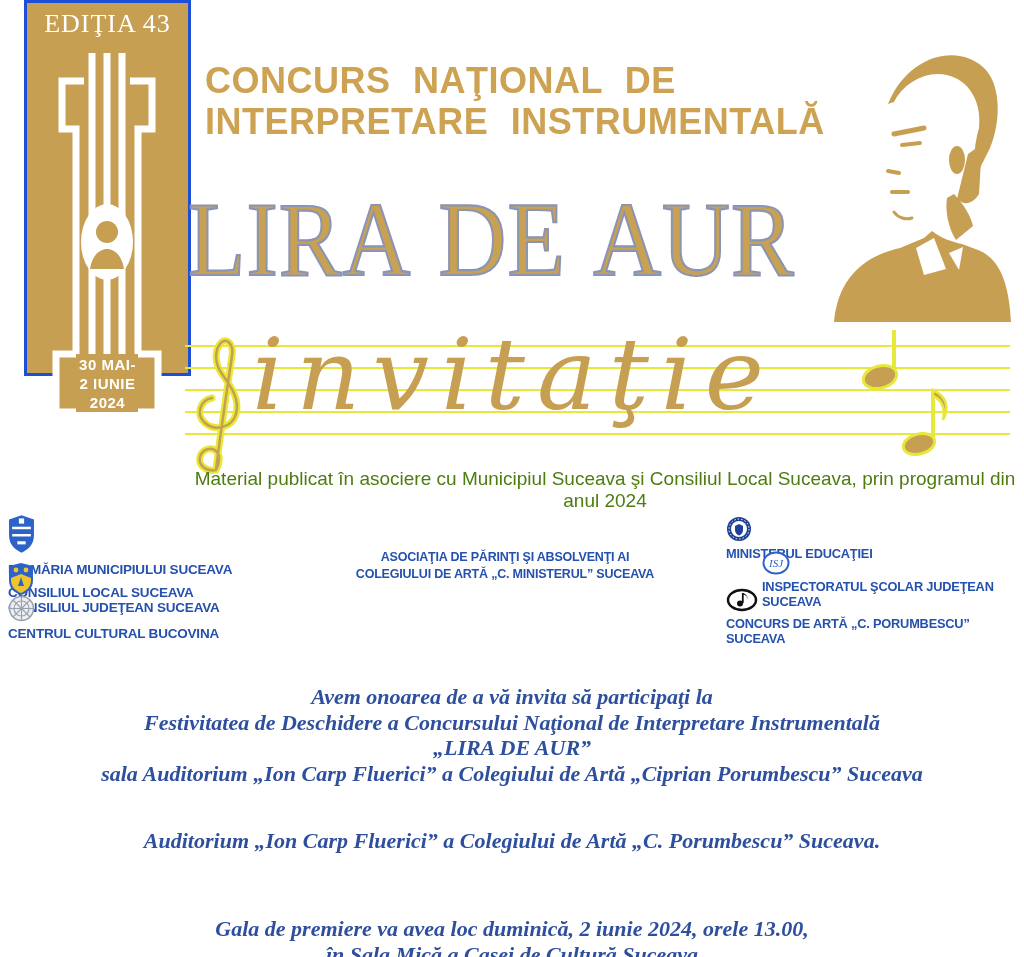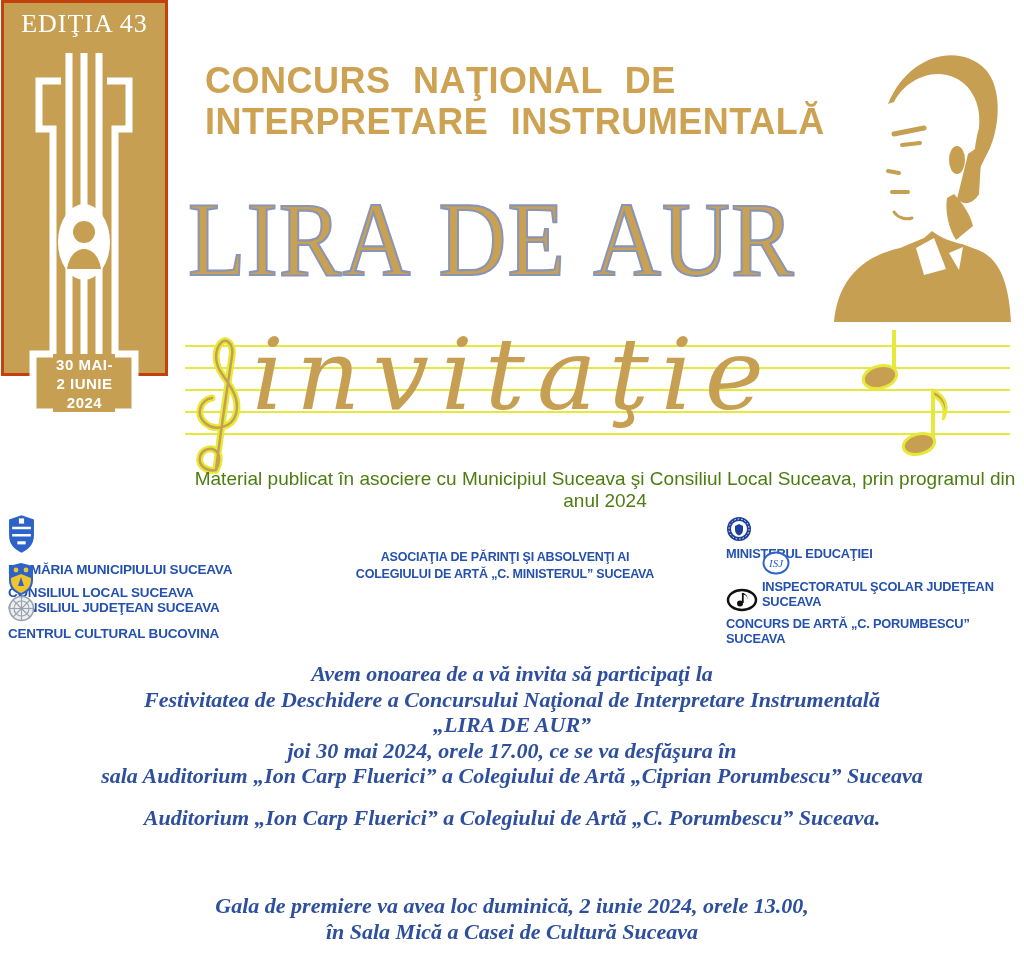--- a/index.html
+++ b/index.html
@@ -1,20 +1,20 @@
 <!DOCTYPE html>
 <html><head>
 <meta charset="utf-8">
 <style>
   html,body{margin:0;padding:0;background:#fff;}
   #page{position:relative;width:1024px;height:957px;background:#fff;overflow:hidden;
         font-family:"Liberation Sans",sans-serif;}
   
-  .gold-box{position:absolute;left:1px;top:0;width:167px;height:376px;box-sizing:border-box;
-            background:#c79f52;border:3px solid #c2410c;}
+  .gold-box{position:absolute;left:24px;top:0;width:167px;height:376px;box-sizing:border-box;
+            background:#c79f52;border:3px solid #1d4ed8;}
   .edition{position:absolute;left:0;right:0;top:6px;text-align:center;color:#fff;
            font-family:"Liberation Serif",serif;font-size:26px;letter-spacing:1px;}
   .lyre-svg{position:absolute;left:5px;top:44px;}
   .lyre-dates{position:absolute;left:0;right:0;top:352px;text-align:center;color:#fff;
               font-weight:bold;font-size:15px;line-height:19px;letter-spacing:.5px;}
   
   .title-block{position:absolute;left:205px;top:60px;color:#cda353;font-weight:bold;
                font-size:36px;line-height:41px;letter-spacing:.5px;word-spacing:12px;}
   .main-title{position:absolute;left:188px;top:178px;width:625px;color:#c9a152;
               font-family:"Liberation Serif",serif;font-size:94px;line-height:110px;
@@ -37,21 +37,21 @@
   .p-left-1{top:514px;} .p-left-2{top:562px;} .p-left-3{top:595px;}
   .pl-lines{font-size:13.5px;line-height:23px;}
   .p-center{position:absolute;left:340px;top:549px;width:330px;text-align:center;
             font-size:12.5px;line-height:17px;}
   .pr{position:absolute;left:726px;}
   .p-right-1{top:516px;} .p-right-2{top:551px;margin-left:36px;} .p-right-3{top:588px;}
   .pr-label{font-size:12.8px;}
   
   .body-par{position:absolute;left:0;width:1024px;text-align:center;color:#2d4f9d;
             font-family:"Liberation Serif",serif;font-weight:bold;font-style:italic;
-            font-size:22px;line-height:25.5px;}
+            font-size:22px;line-height:25.5px;margin-top:23px;}
   .p1{top:661px;} .p2{top:805px;} .p3{top:893px;}
 </style>
 </head>
 <body>
 
 <div id="page">
 
   <div class="gold-box">
     <div class="edition">EDIŢIA 43</div>
     <svg class="lyre-svg" width="150" height="445" viewBox="0 0 150 445">
@@ -208,21 +208,20 @@
       <line x1="16.8" y1="15" x2="16.8" y2="5" stroke="#111" stroke-width="1.8"></line>
       <path d="M16.8 5 c4 1.5 5.5 4 4 7 c1 -4 -1 -5 -4 -5.5 Z" fill="#111"></path>
     </svg>
     <div class="pr-label partner-text">CONCURS DE ARTĂ „C. PORUMBESCU” SUCEAVA</div>
   </div>
 
   <div class="body-par p1">
     <div>Avem onoarea de a vă invita să participaţi la</div>
     <div>Festivitatea de Deschidere a Concursului Naţional de Interpretare Instrumentală</div>
     <div>„LIRA DE AUR”</div>
-    <div>joi 30 mai 2024, orele 17.00, ce se va desfăşura în</div>
     <div>sala Auditorium „Ion Carp Fluerici” a Colegiului de Artă „Ciprian Porumbescu” Suceava</div>
   </div>
   <div class="body-par p2">
     <div>Auditorium „Ion Carp Fluerici” a Colegiului de Artă „C. Porumbescu” Suceava.</div>
   </div>
   <div class="body-par p3">
     <div>Gala de premiere va avea loc duminică, 2 iunie 2024, orele 13.00,</div>
     <div>în Sala Mică a Casei de Cultură Suceava</div>
   </div>
 

